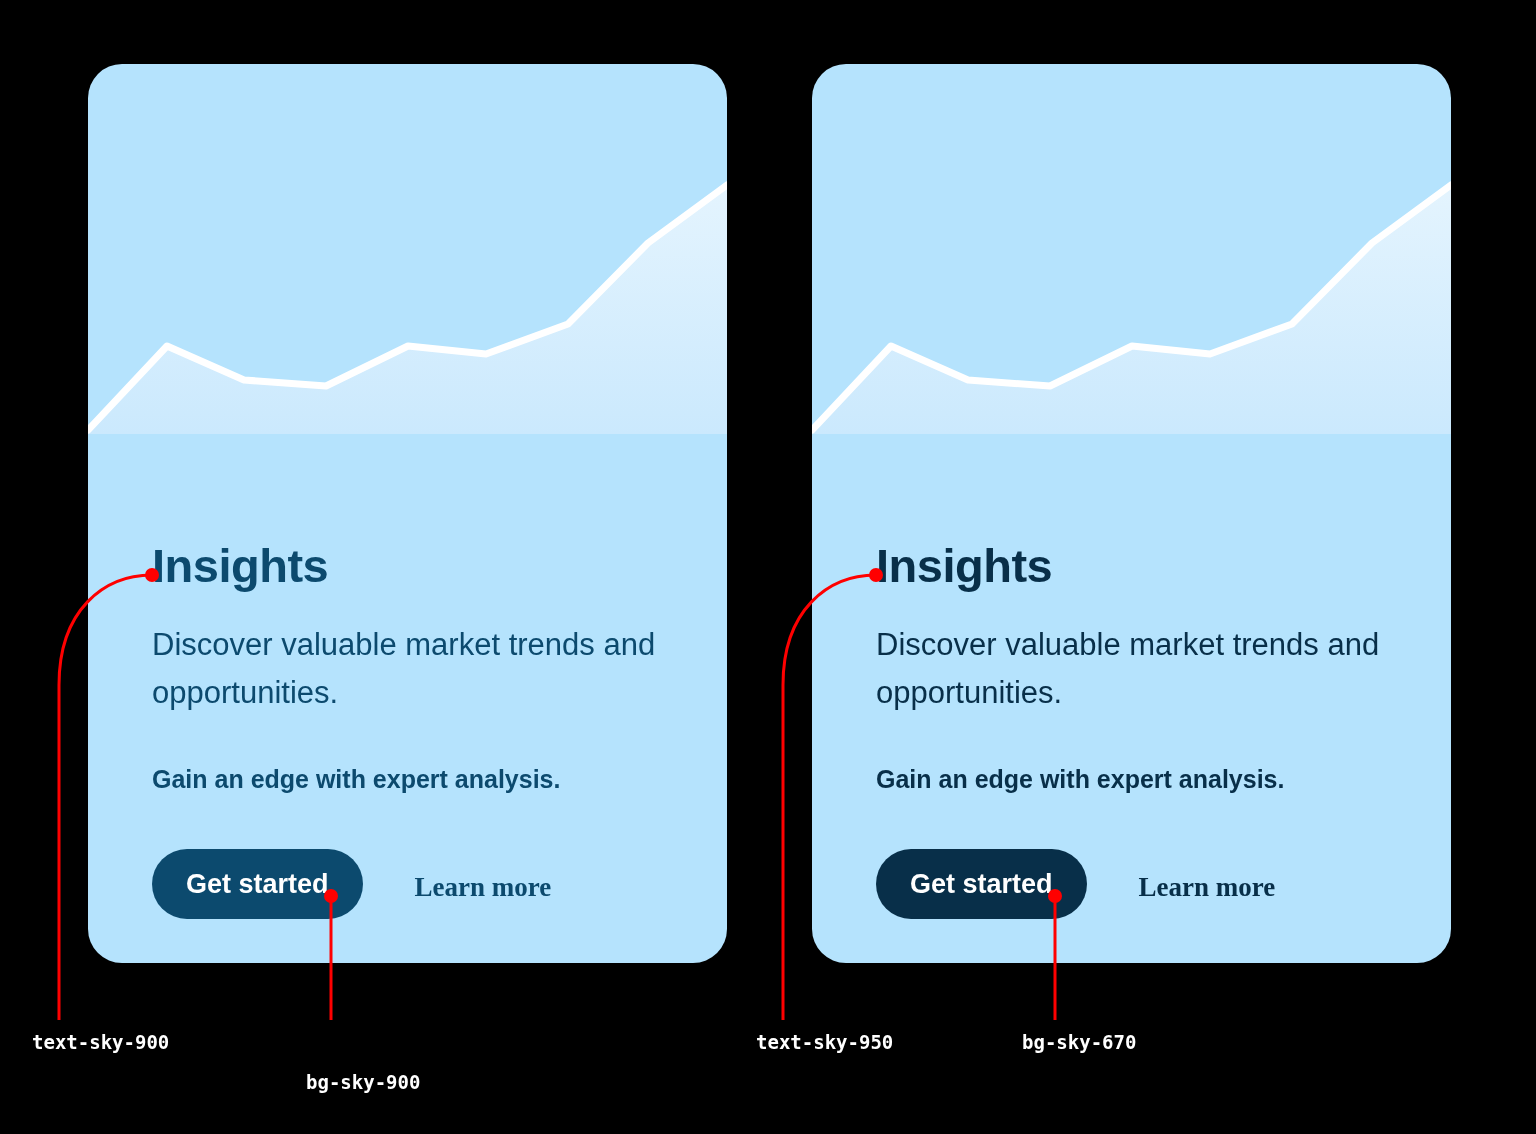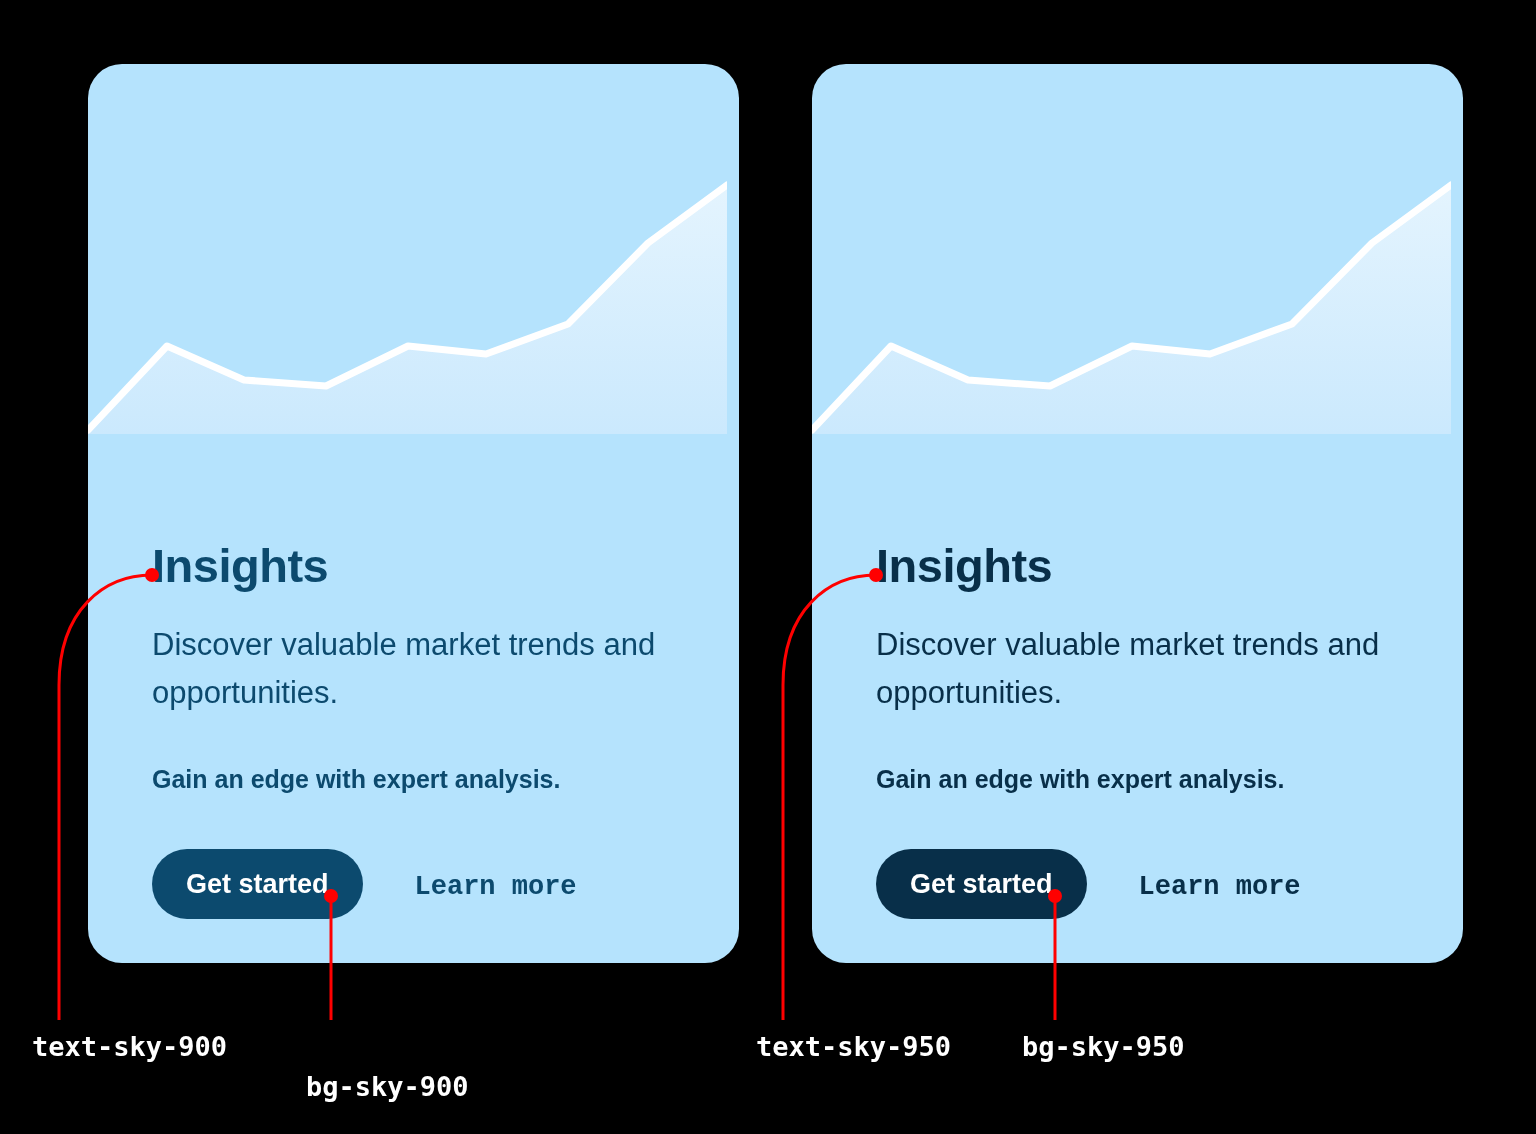--- a/index.html
+++ b/index.html
@@ -22,21 +22,20 @@
 
   
   .card {
     position: absolute;
     top: 64px;
     width: 639px;
     height: 899px;
     border-radius: 34px;
     overflow: hidden;
     background: #b5e3fd;
-    padding-left: 12px;
   }
   .card.left  { left: 88px; }
   .card.right { left: 812px; }
 
   .chart {
     position: absolute;
     left: 0;
     top: 0;
     width: 639px;
     height: 370px;
@@ -92,21 +91,21 @@
     cursor: pointer;
     display: inline-flex;
     align-items: center;
     justify-content: center;
   }
 
   .btn-link {
     background: none;
     border: none;
     padding: 0;
-    font-family: Liberation Mono, monospace;
+    font-family: Liberation Serif, serif;
     font-size: 27px;
     font-weight: 700;
     cursor: pointer;
     margin-top: 6px;
   }
 
   
   .theme-900 .card-title,
   .theme-900 .card-desc,
   .theme-900 .card-sub,
@@ -123,21 +122,21 @@
   
   .annotations {
     position: absolute;
     inset: 0;
     pointer-events: none;
   }
 
   .ann-label {
     position: absolute;
     font-family: "DejaVu Sans Mono", monospace;
-    font-size: 27px;
+    font-size: 19px;
     font-weight: 700;
     color: #ffffff;
     white-space: nowrap;
     letter-spacing: 0px;
   }
 </style>
 </head>
 <body>
 
 <div class="stage">
@@ -204,15 +203,15 @@
     <path fill="none" stroke="#ff0000" stroke-width="3" d="M1055,900 L1055,1020"></path>
     <circle cx="1055" cy="896" r="7" fill="#ff0000"></circle>
   </svg>
 
   <div class="ann-label" style="left:32px;  top:1031px;">text-sky-900</div>
 
   <div class="ann-label" style="left:306px; top:1071px;">bg-sky-900</div>
 
   <div class="ann-label" style="left:756px; top:1031px;text-align:right;">text-sky-950</div>
 
-  <div class="ann-label" style="left:1022px; top:1031px;">bg-sky-950</div>
+  <div class="ann-label" style="left:1022px; top:1031px;">bg-sky-670</div>
 
 </div>
 
 </body></html>

